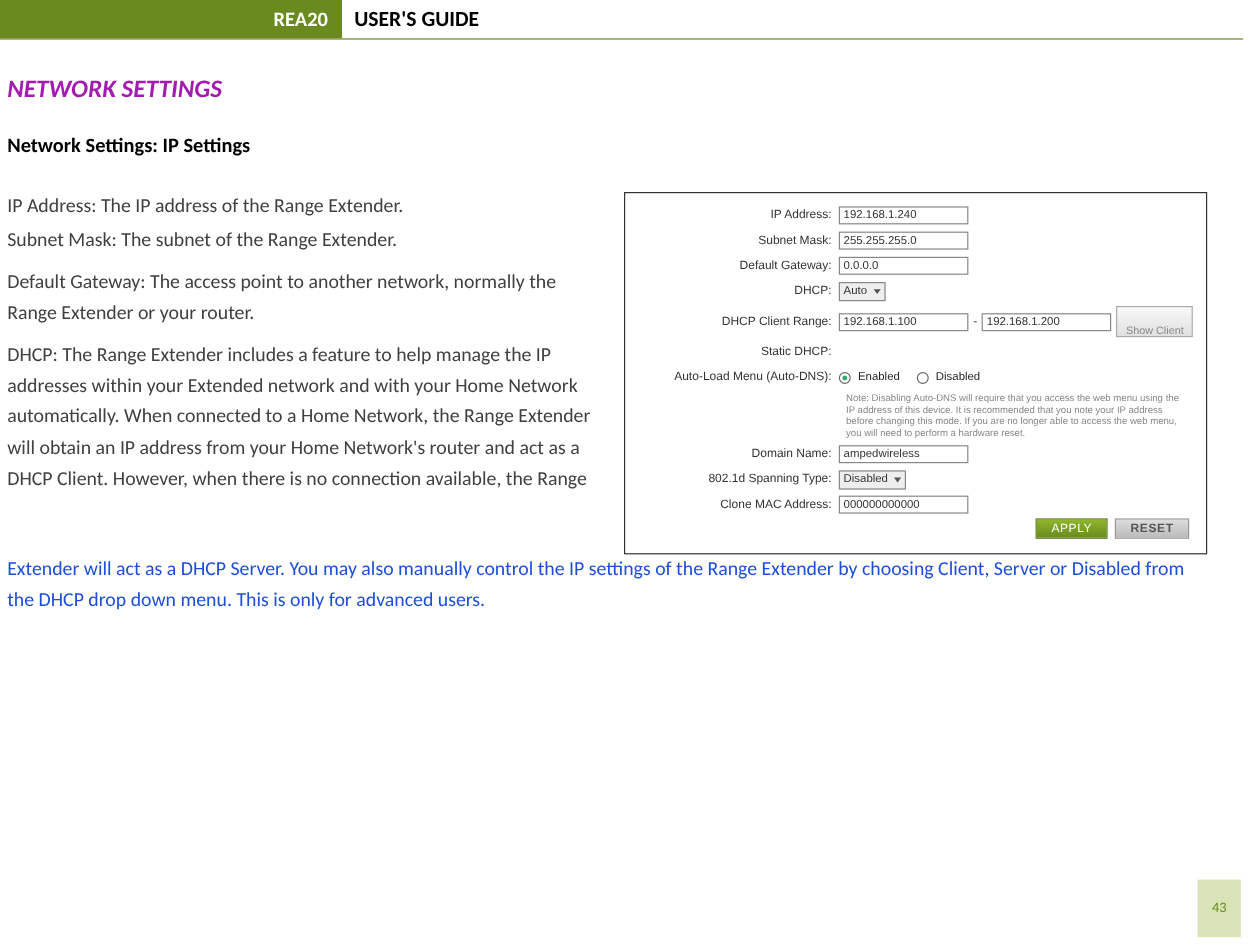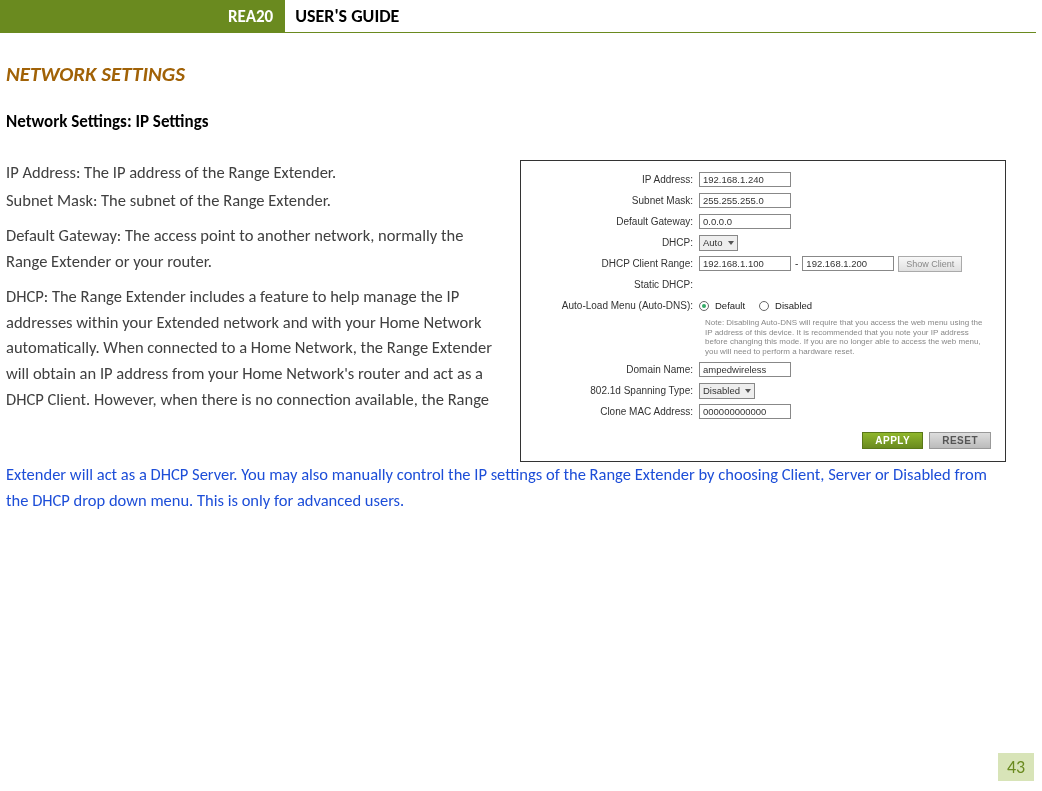--- a/index.html
+++ b/index.html
@@ -41,21 +41,21 @@
   .header-rule {
     border-bottom: 1.5px solid #6a8a1f;
     margin: 0;
     width: 1036px;
   }
   .content {
     padding: 28px 34px 0 6px;
     position: relative;
   }
   .section-title {
-    color: #a16207;
+    color: #a21caf;
     font-style: italic;
     font-weight: bold;
     font-size: 21px;
     margin: 0 0 24px 0;
   }
   .subsection {
     font-weight: bold;
     font-size: 17px;
     margin: 0 0 28px 0;
   }
@@ -111,21 +111,21 @@
   }
   .ui-input {
     height: 15px;
     border: 1px solid #888;
     background: #fff;
     font-size: 9.5px;
     padding: 0 3px;
     line-height: 13px;
     color: #333;
   }
-  .w92 { width: 92px; }
+  .w92 { width: 108px; }
   .ui-select {
     height: 16px;
     border: 1px solid #888;
     background: #eee;
     font-size: 9.5px;
     padding: 0 14px 0 3px;
     line-height: 14px;
     position: relative;
     color: #333;
   }
@@ -136,21 +136,21 @@
     top: 5px;
     border-left: 3px solid transparent;
     border-right: 3px solid transparent;
     border-top: 4px solid #555;
   }
   .ui-btn {
     height: 16px;
     border: 1px solid #aaa;
     background: linear-gradient(#f8f8f8,#e0e0e0);
     font-size: 9px;
-    padding: 0 7px;
+    padding: 12px 7px;
     line-height: 14px;
     color: #888;
   }
   .ui-radio {
     width: 10px; height: 10px; border: 1px solid #666; border-radius: 50%; display: inline-block; position: relative; margin-right: 2px; vertical-align: middle;
   }
   .ui-radio.checked::after {
     content: ""; position: absolute; width: 4px; height: 4px; background: #3a6; border-radius: 50%; top: 2px; left: 2px;
   }
   .ui-note {
@@ -165,43 +165,43 @@
     position: absolute;
     bottom: 12px;
     right: 14px;
     display: flex;
     gap: 6px;
   }
   .ui-apply {
     background: linear-gradient(#8fb72c,#6a8a1f);
     color: #fff;
     font-size: 10px;
-    font-weight: bold;
+    font-weight: normal;
     border: 1px solid #5a7818;
     padding: 2px 12px;
     letter-spacing: 0.5px;
   }
   .ui-reset {
     background: linear-gradient(#ddd,#bbb);
     color: #555;
     font-size: 10px;
     font-weight: bold;
     border: 1px solid #999;
     padding: 2px 12px;
     letter-spacing: 0.5px;
   }
   .page-num {
     position: absolute;
     right: 8px;
     bottom: 10px;
     width: 36px;
-    height: 28px;
+    height: 48px;
     background: #d8e4b8;
     color: #6a8a1f;
-    font-size: 18px;
+    font-size: 12px;
     display: flex;
     align-items: center;
     justify-content: center;
   }
   .dash { color: #333; font-size: 10px; }
   .radio-lbl { font-size: 9.5px; margin-right: 10px; vertical-align: middle; }
 </style>
 </head>
 <body>
 
@@ -258,21 +258,21 @@
           <div class="ui-btn">Show Client</div>
         </div>
       </div>
       <div class="ui-row">
         <div class="ui-label">Static DHCP:</div>
       </div>
       <div class="ui-row">
         <div class="ui-label">Auto-Load Menu (Auto-DNS):</div>
         <div class="ui-val">
           <span class="ui-radio checked"></span>
-          <span class="radio-lbl">Default</span>
+          <span class="radio-lbl">Enabled</span>
           <span class="ui-radio"></span>
           <span class="radio-lbl">Disabled</span>
         </div>
       </div>
       <div class="ui-note">Note: Disabling Auto-DNS will require that you access the web menu using the IP address of this device. It is recommended that you note your IP address before changing this mode. If you are no longer able to access the web menu, you will need to perform a hardware reset.</div>
       <div class="ui-row">
         <div class="ui-label">Domain Name:</div>
         <div class="ui-val">
             <div class="ui-input w92">ampedwireless</div>
           </div>

